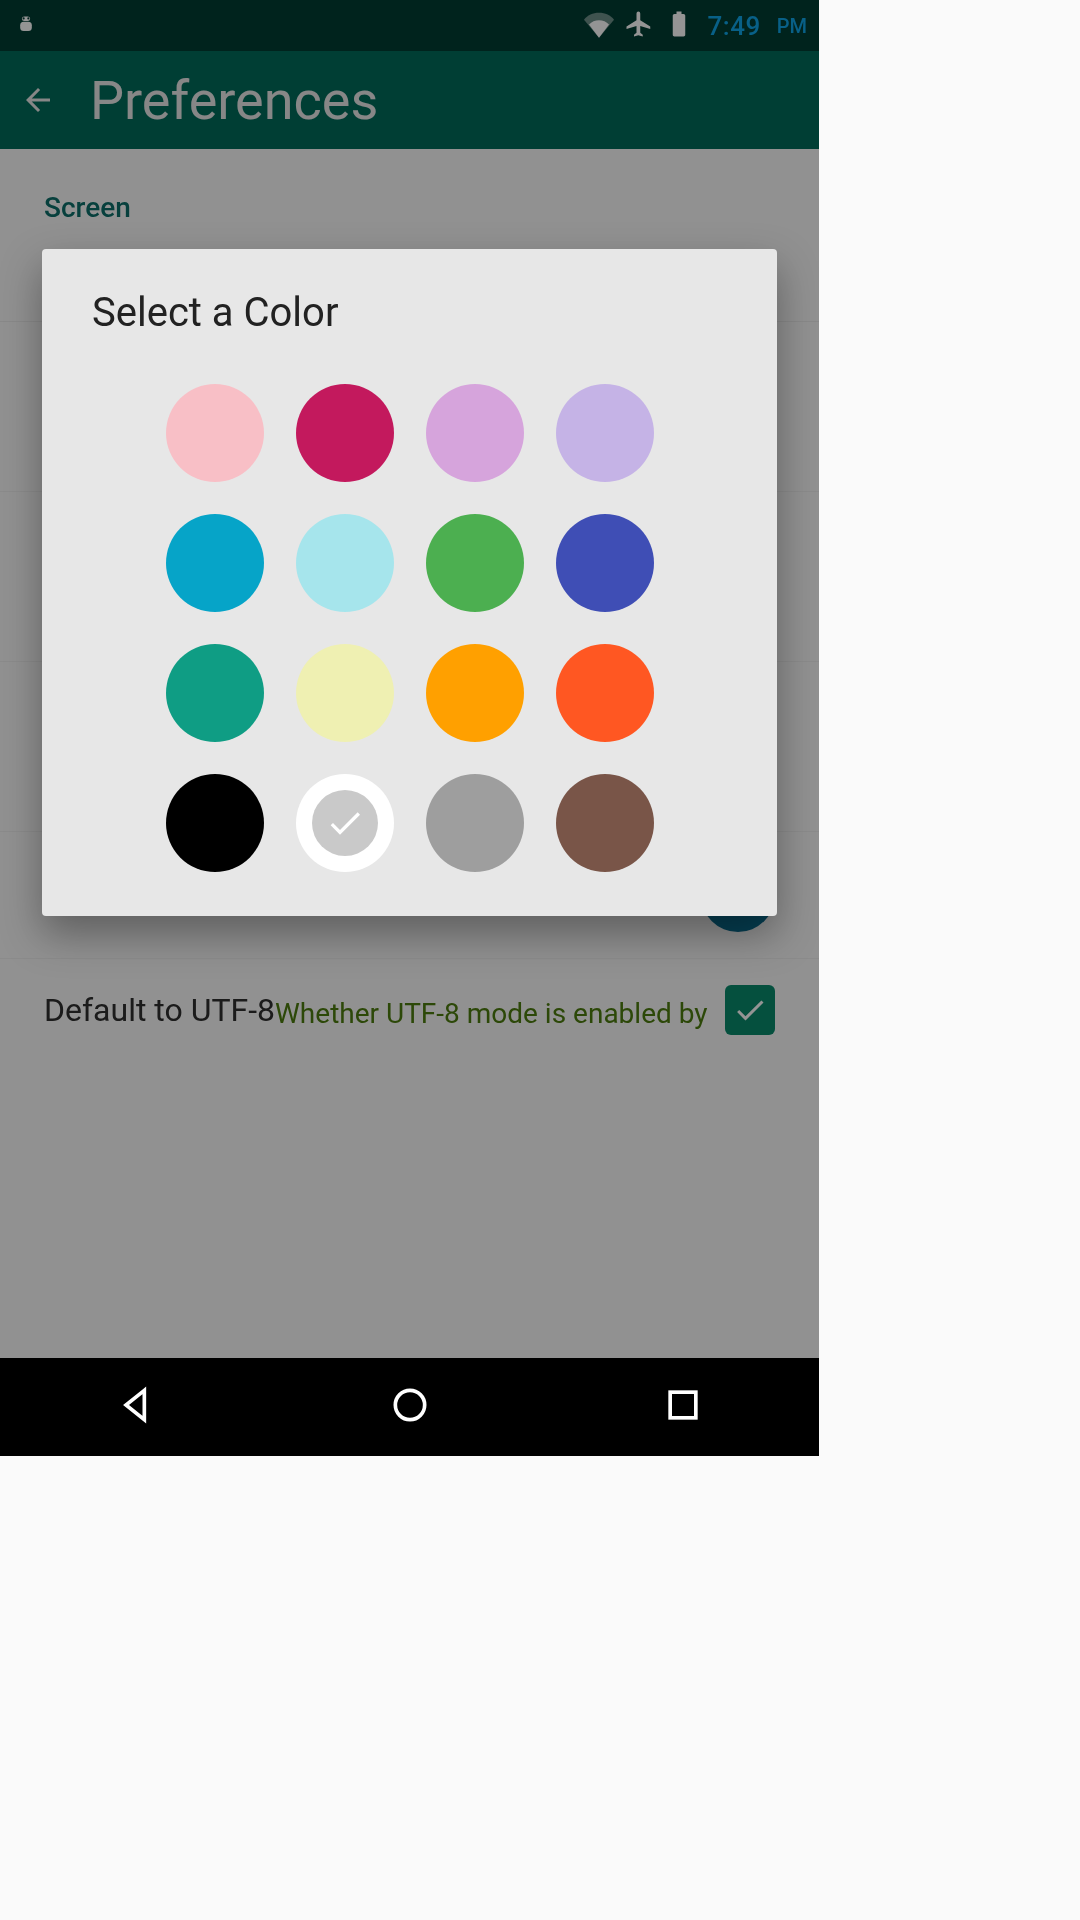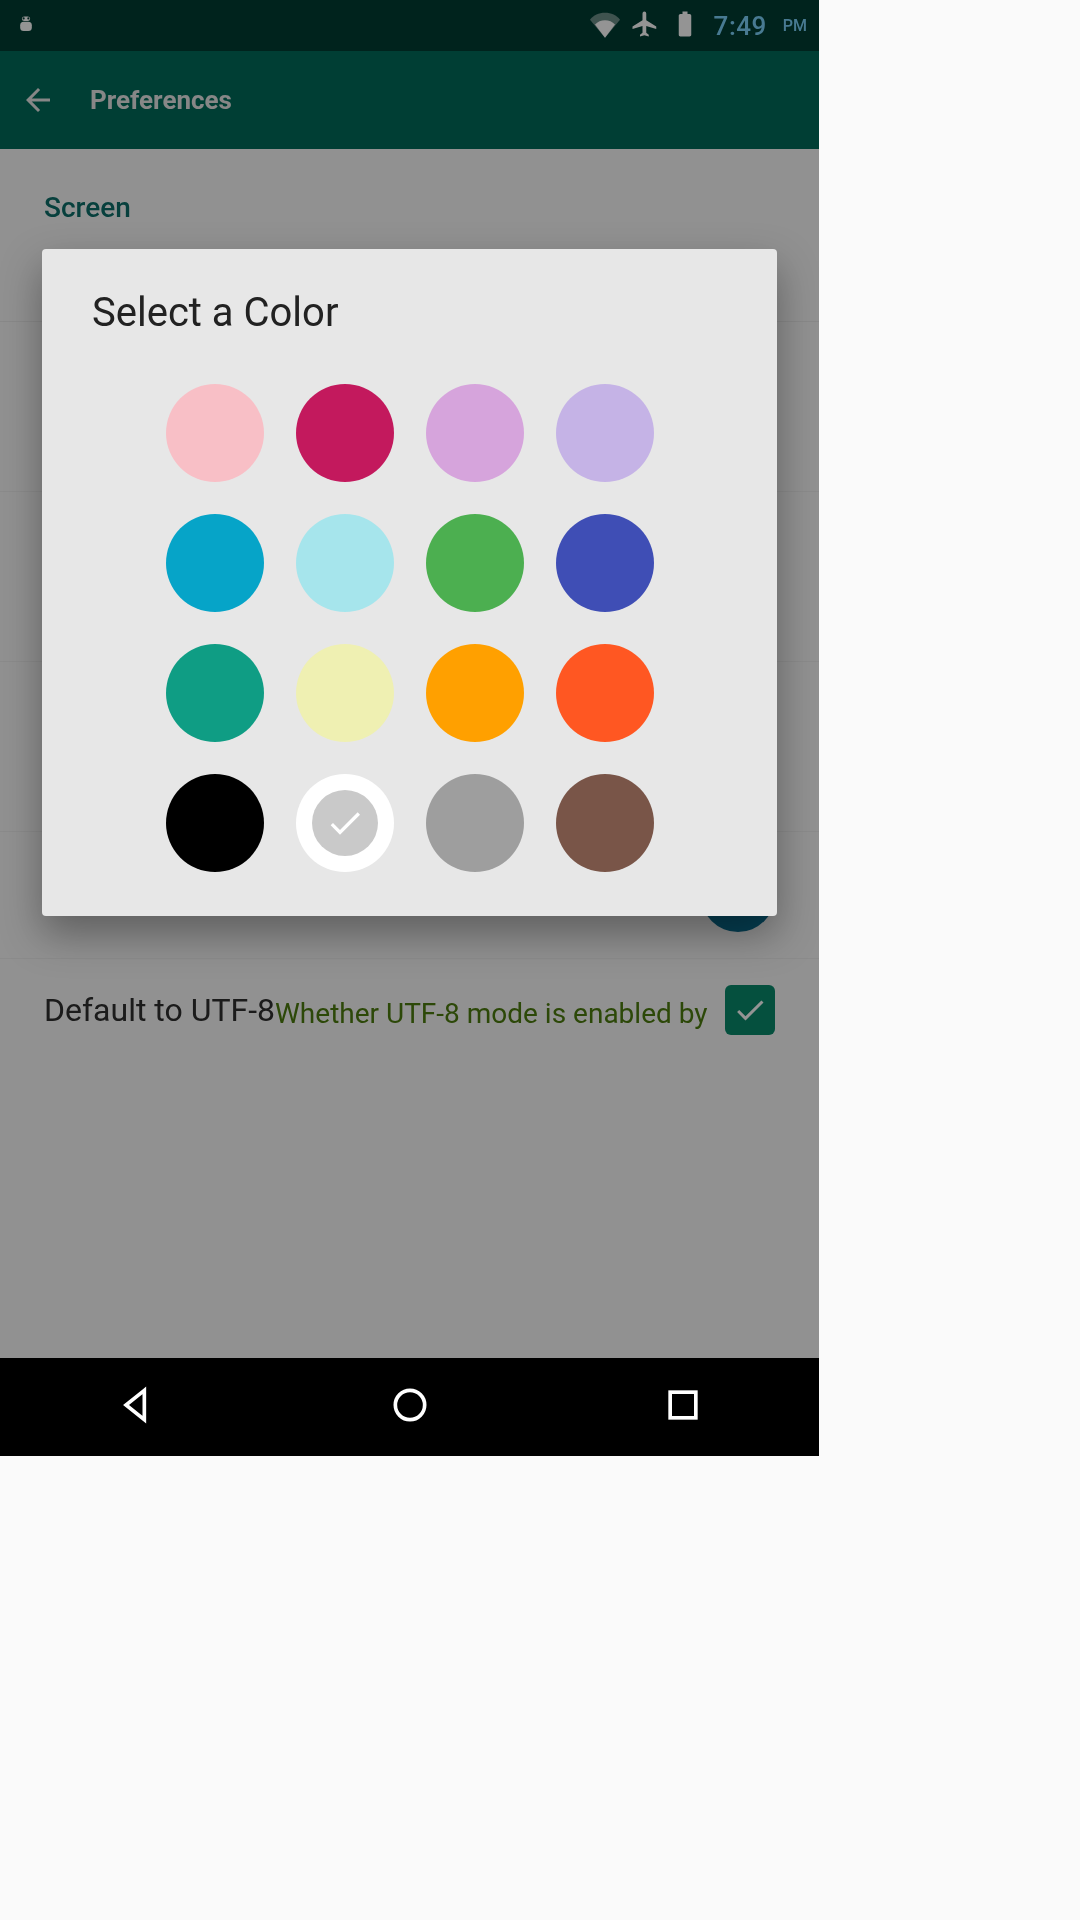--- a/index.html
+++ b/index.html
@@ -1,31 +1,31 @@
 <!DOCTYPE html>
 <html><head>
   <meta charset="utf-8">
   <style>
     * { margin: 0; padding: 0; box-sizing: border-box; }
     html, body { width: 100%; height: 100%; font-family: Roboto, "Helvetica Neue", Arial, sans-serif; }
     body { width: 819px; height: 1456px; background: #fafafa; position: relative; overflow: hidden; }
 
     
-    .status-bar { height: 51px; background: #003d33; display: flex; align-items: center; justify-content: space-between; color: #7dd3fc; padding: 16px 12px; }
+    .status-bar { height: 51px; background: #003d33; display: flex; align-items: center; justify-content: space-between; color: #0ea5e9; padding: 16px 12px; }
     .sb-left { display: flex; align-items: center; }
     .sb-right { display: flex; align-items: center; gap: 10px; }
     .sb-right svg { width: 30px; height: 30px; }
     .sb-time { font-size: 26px; font-weight: 500; letter-spacing: .5px; margin-left: 4px; }
-    .sb-ampm { font-size: 16px; font-weight: 500; margin-left: 6px; }
+    .sb-ampm { font-size: 20px; font-weight: 500; margin-left: 6px; }
 
     
     .app-bar { height: 98px; background: #006b5b; display: flex; align-items: center; padding: 0 14px; }
     .app-bar .back { width: 48px; height: 48px; display: flex; align-items: center; justify-content: center; margin-right: 28px; }
     .app-bar .back svg { width: 36px; height: 36px; }
-    .app-bar .title { color: #e8e8e8; font-size: 26px; font-weight: 700; }
+    .app-bar .title { color: #e8e8e8; font-size: 54px; font-weight: 400; }
 
     
     .content { position: absolute; top: 149px; left: 0; right: 0; bottom: 98px; background: #fafafa; }
     .section-header { color: #0d6f6a; font-size: 28px; font-weight: 500; padding: 42px 0 7px 44px; }
     .item { padding: 26px 44px 26px 44px; border-top: 1px solid #f0f0f0; display: flex; align-items: center; justify-content: space-between; }
     .item.noline { border-top: none; }
     .item .label { color: #2f2f2f; font-size: 32px; }
     .item .sub { color: #4d7c0f; font-size: 28px; margin-top: 6px; }
     .item .col { display: flex; flex-direction: row; }
     .swatch { width: 74px; height: 74px; border-radius: 50%; }

